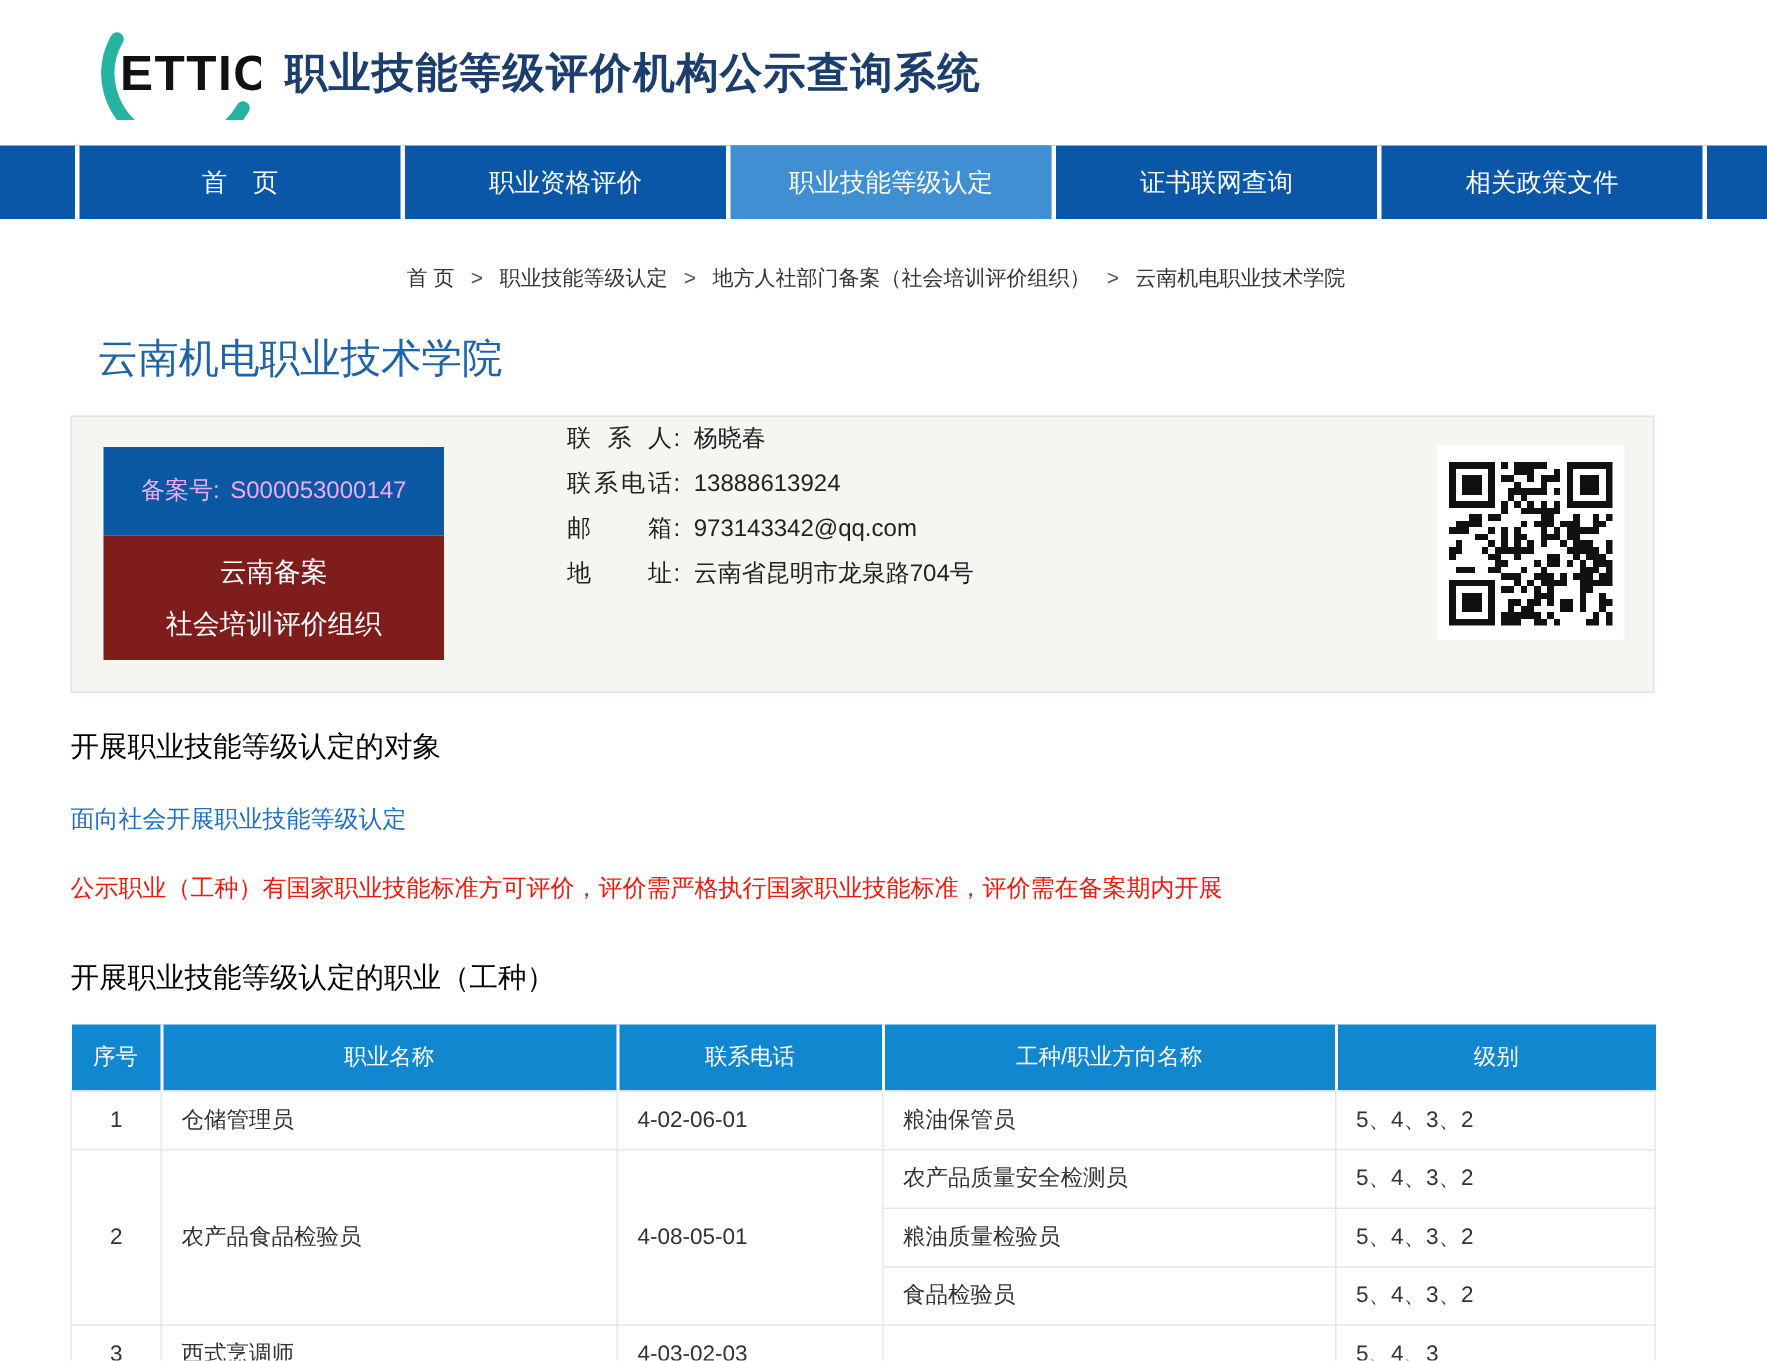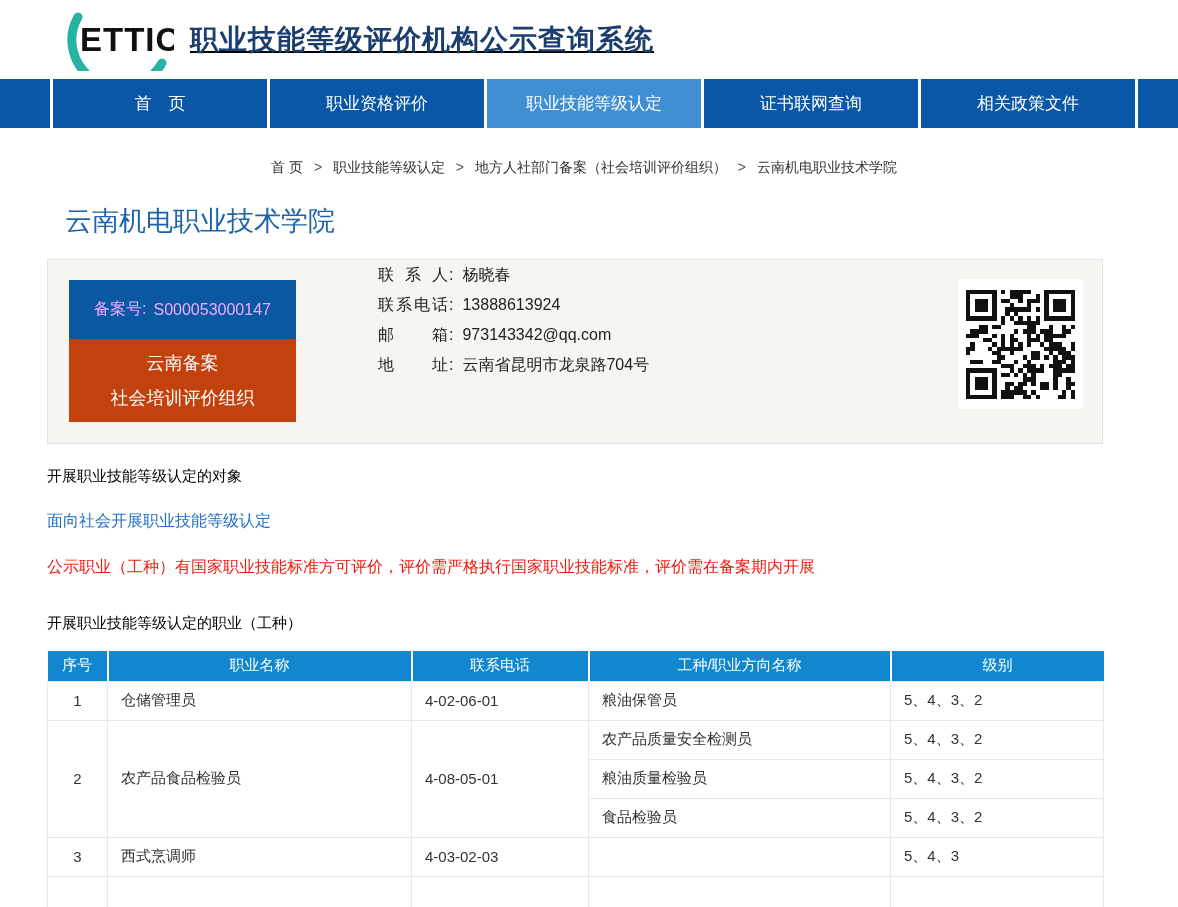--- a/index.html
+++ b/index.html
@@ -3,21 +3,21 @@
 <meta charset="utf-8">
 <style>
   * { margin:0; padding:0; box-sizing:border-box; }
   html,body { background:#fff; }
   body {
     width:1178px; height:907px; overflow:hidden; position:relative;
     font-family:"Liberation Sans","DejaVu Sans",sans-serif;
   }
 
   
-  .site-header { height:79px; display:flex; align-items:center; padding-left:62px; background:#fff;text-decoration:underline; }
+  .site-header { height:97px; display:flex; align-items:center; padding-left:62px; background:#fff; }
   .logo { display:flex; align-items:center; cursor:pointer; }
   .site-title { font-size:28px; font-weight:700; color:#1c3e6e; margin-left:16px; letter-spacing:1px; }
 
   
   .main-nav { height:49px; background:#0a57a7; display:flex; }
   .nav-spacer { width:50px; }
   .nav-item { width:217px; border-left:3px solid #fff; color:#fff; font-size:17px;
     text-align:center; line-height:49px; cursor:pointer; white-space:pre; }
   .nav-item.active { background:#3f8fd2; }
   .nav-cap { border-left:3px solid #fff; flex:1; }
@@ -28,39 +28,39 @@
   .breadcrumb .sep { margin:0 7px; color:#555; }
   .breadcrumb .crumb { cursor:pointer; }
   .page-title { margin-top:26px; padding-left:18px; font-size:27px; color:#1e64a8; font-weight:500; }
 
   
   .info-card { margin-top:20px; height:185px; background:#f7f5f2; border:1px solid #e4e2df; position:relative; }
   .record-box { position:absolute; left:21px; top:20px; width:227px; }
   .record-top { height:59px; background:#0a57a2; color:#f0abfc; font-size:16px;
     display:flex; align-items:center; justify-content:center; }
   .record-top .num { margin-left:7px; }
-  .record-bottom { height:83px; background:#c2410c; color:#fff; font-size:18px;
+  .record-bottom { height:83px; background:#7f1d1d; color:#fff; font-size:18px;
     text-align:center; padding-top:7px; line-height:35px; }
   .contacts { position:absolute; left:330px; top:0; font-size:16px; color:#222; }
   .contact-line { height:30px; line-height:30px; }
   .clabel { display:inline-block; width:70px; text-align:justify; text-align-last:justify; }
   .colon { margin:0 9px 0 1px; }
   .qr-box { position:absolute; right:19px; top:19px; width:125px; height:130px; background:#fff;
     display:flex; align-items:center; justify-content:center; }
 
   
-  .section-heading { font-size:15px; color:#000; font-weight:500; }
+  .section-heading { font-size:19px; color:#000; font-weight:500; }
   .heading-target { margin-top:23px; }
   .blue-link { display:inline-block; margin-top:25px; font-size:16px; color:#1f6fc4; text-decoration:none; cursor:pointer; }
   .notice { margin-top:25px; font-size:16px; color:#ee1a0d; }
   .heading-jobs { margin-top:36px; }
 
   
   .jobs-table { margin-top:18px; width:1056px; border-collapse:collapse; table-layout:fixed; }
-  .jobs-table th { background:#1187d0; color:#fff; font-weight:400; font-size:15px; height:30px;
+  .jobs-table th { background:#1187d0; color:#fff; font-weight:400; font-size:15px; height:44px;
     border-left:2px solid #fff; text-align:center; }
   .jobs-table th:first-child { border-left:none; }
   .jobs-table td { height:39px; border:1px solid #e8e8e8; font-size:15px; color:#333;
     padding-left:13px; background:#fff; vertical-align:middle; }
   .jobs-table td.c-no { text-align:center; padding-left:0; }
   .jobs-table tr.stub td { height:40px; }
 </style>
 </head>
 <body>
 

